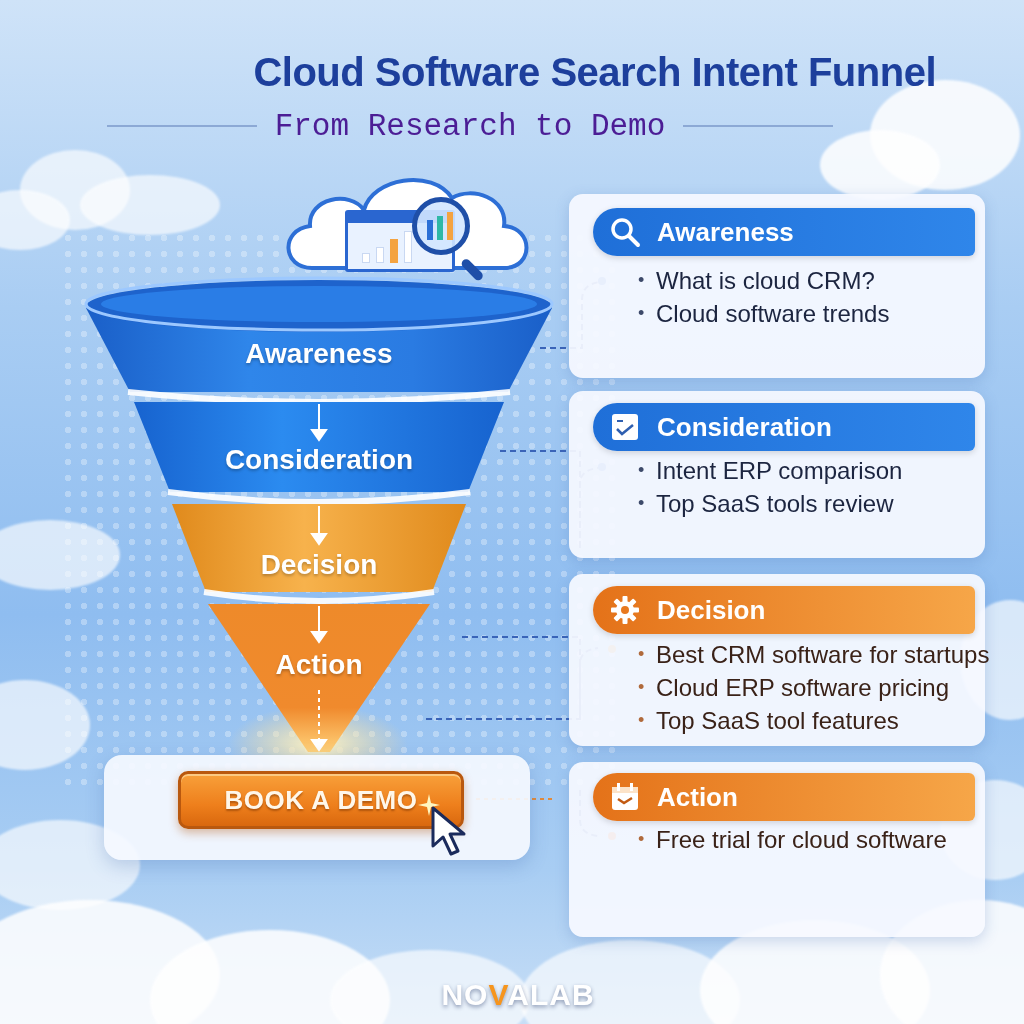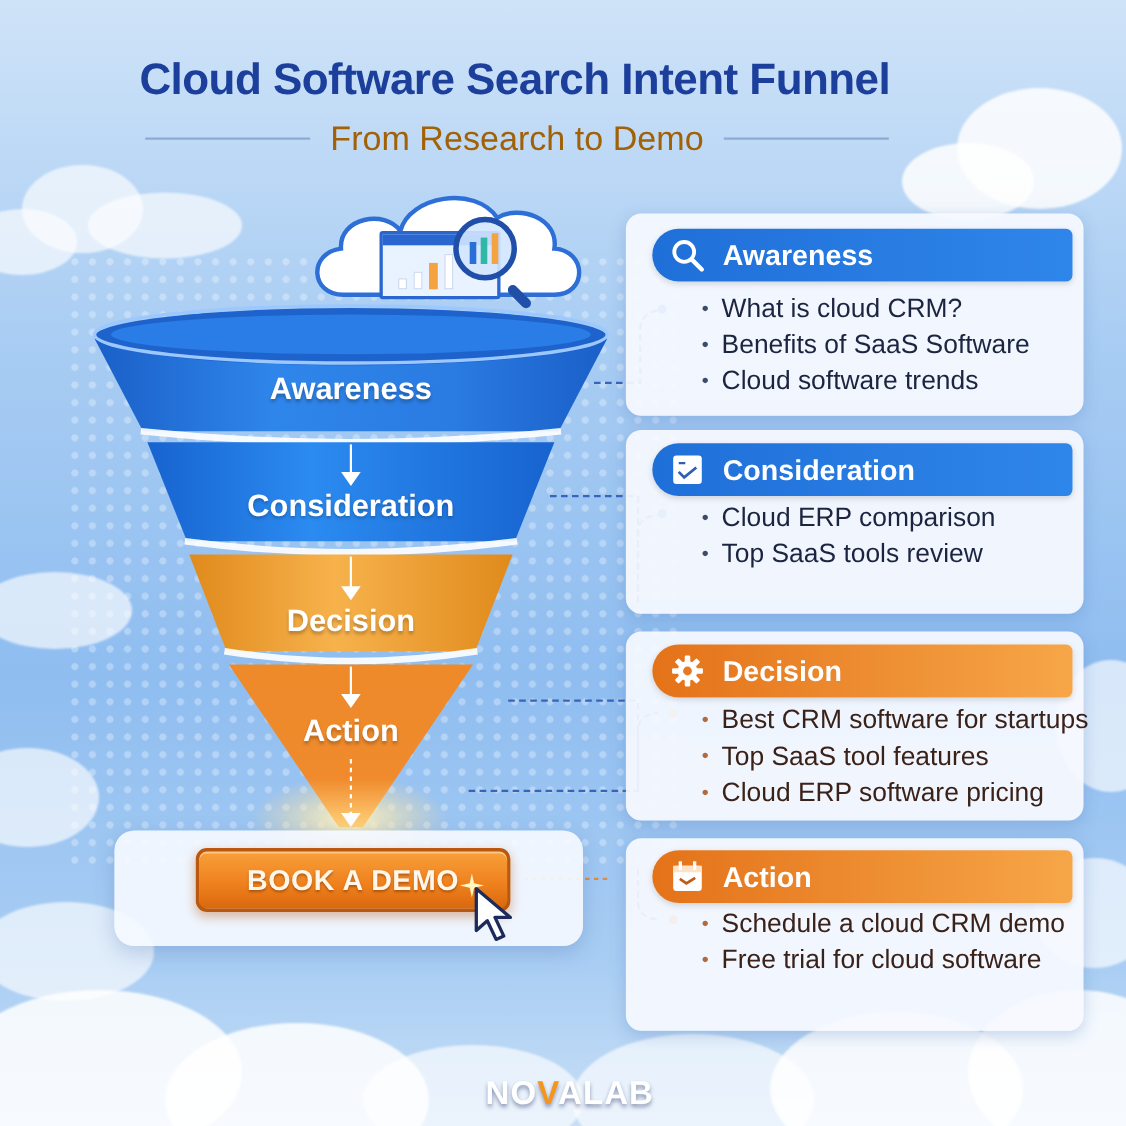--- a/index.html
+++ b/index.html
@@ -13,31 +13,31 @@
     position: absolute; left: 60px; top: 230px; width: 560px; height: 560px;
     background-image: radial-gradient(circle, rgba(255,255,255,0.55) 3px, transparent 3.5px);
     background-size: 16px 16px;
     opacity: 0.55;
   }
   .cloud { position: absolute; background: #fff; border-radius: 50%; opacity: 0.85; filter: blur(1px); }
   .cloud-soft { opacity: 0.65; }
 
   
   .title {
-    position: absolute; left: 0; top: 50px; width: 936px; text-align: center;
+    position: absolute; left: 0; top: 50px; width: 936px; text-align: right;
     font-family: "Liberation Sans", sans-serif; font-weight: 700;
     font-size: 40px; color: #1d3f9c; letter-spacing: -0.5px;
   }
   .subtitle-row {
     position: absolute; left: 80px; top: 104px; width: 780px; height: 44px;
     display: flex; align-items: center; justify-content: center; gap: 18px;
   }
   .subtitle-line { width: 150px; height: 2px; background: rgba(90,120,180,0.5); }
   .subtitle {
-    font-family: Liberation Sans, sans-serif; font-size: 31px; color: #a16207; font-weight: 400;
+    font-family: Liberation Mono, monospace; font-size: 31px; color: #4c1d95; font-weight: 400;
   }
 
   
   .hero-cloud { position: absolute; left: 270px; top: 170px; width: 270px; height: 110px; }
   .chart-window {
     position: absolute; left: 345px; top: 210px; width: 110px; height: 62px;
     background: #e9f2ff; border: 3px solid #2a66d0; border-radius: 3px;
   }
   .chart-window .bar-top { position: absolute; left: 0; top: 0; right: 0; height: 10px; background: #2a66d0; }
   .chart-window .bar { position: absolute; bottom: 6px; width: 8px; background: #f4a340; }
@@ -256,35 +256,34 @@
 <div class="card" style="top:194px;height:184px;"></div>
 <div class="card-header blue" style="top:208px;">
   <svg class="card-icon" viewBox="0 0 32 32">
     <circle cx="13" cy="13" r="9" fill="none" stroke="#fff" stroke-width="3.5"></circle>
     <line x1="20" y1="20" x2="29" y2="29" stroke="#fff" stroke-width="4" stroke-linecap="round"></line>
   </svg>
   <span>Awareness</span>
 </div>
 <ul class="card-list" style="top:264px;">
   <li>What is cloud CRM?</li>
-  <li>Benefits of SaaS Software</li>
   <li>Cloud software trends</li>
 </ul>
 
 <div class="card" style="top:391px;height:167px;"></div>
 <div class="card-header blue" style="top:403px;">
   <svg class="card-icon" viewBox="0 0 32 32">
     <rect x="3" y="3" width="26" height="26" rx="3" fill="#ffffff"></rect>
     <path d="M8 10 L14 10" stroke="#2f5fb0" stroke-width="2"></path>
     <path d="M8 18 L13 23 L24 14" stroke="#2f5fb0" stroke-width="2.5" fill="none"></path>
   </svg>
   <span>Consideration</span>
 </div>
 <ul class="card-list" style="top:454px;">
-  <li>Cloud ERP comparison</li>
+  <li>Intent ERP comparison</li>
   <li>Top SaaS tools review</li>
 </ul>
 
 <div class="card" style="top:574px;height:172px;"></div>
 <div class="card-header orange" style="top:586px;">
   <svg class="card-icon" viewBox="0 0 32 32">
     <g fill="#ffffff">
       <circle cx="16" cy="16" r="9"></circle>
       <rect x="13.5" y="2" width="5" height="7" rx="1"></rect>
       <rect x="13.5" y="23" width="5" height="7" rx="1"></rect>
@@ -294,35 +293,34 @@
       <rect x="13.5" y="23" width="5" height="7" rx="1" transform="rotate(45 16 16)"></rect>
       <rect x="2" y="13.5" width="7" height="5" rx="1" transform="rotate(45 16 16)"></rect>
       <rect x="23" y="13.5" width="7" height="5" rx="1" transform="rotate(45 16 16)"></rect>
     </g>
     <circle cx="16" cy="16" r="4" fill="#e8791e"></circle>
   </svg>
   <span>Decision</span>
 </div>
 <ul class="card-list warm" style="top:638px;">
   <li>Best CRM software for startups</li>
+  <li>Cloud ERP software pricing</li>
   <li>Top SaaS tool features</li>
-  <li>Cloud ERP software pricing</li>
 </ul>
 
 <div class="card" style="top:762px;height:175px;"></div>
 <div class="card-header orange" style="top:773px;">
   <svg class="card-icon" viewBox="0 0 32 32">
     <rect x="3" y="6" width="26" height="23" rx="3" fill="#ffffff"></rect>
     <rect x="3" y="6" width="26" height="6" fill="#fce3c8"></rect>
     <rect x="8" y="2" width="3" height="8" fill="#ffffff"></rect>
     <rect x="21" y="2" width="3" height="8" fill="#ffffff"></rect>
     <path d="M9 18 L15 22 L23 17" stroke="#c25a12" stroke-width="2.5" fill="none"></path>
   </svg>
   <span>Action</span>
 </div>
 <ul class="card-list warm" style="top:823px;">
-  <li>Schedule a cloud CRM demo</li>
   <li>Free trial for cloud software</li>
 </ul>
 
 <div class="logo">
   <span>NO</span><span class="accent">V</span><span>ALAB</span>
 </div>
 
 </body></html>

